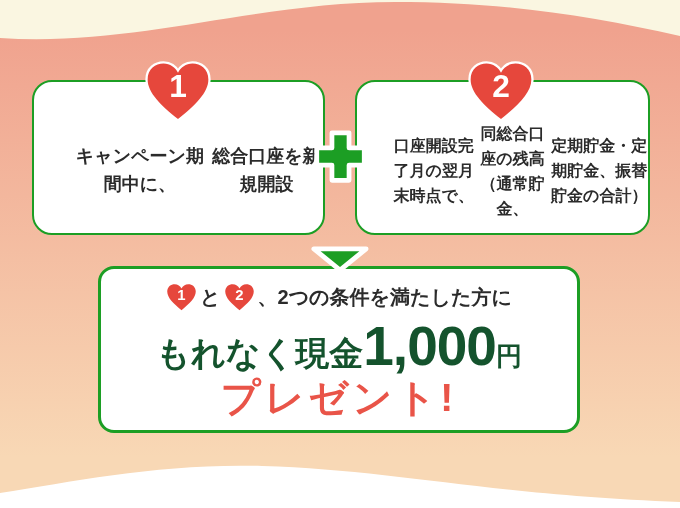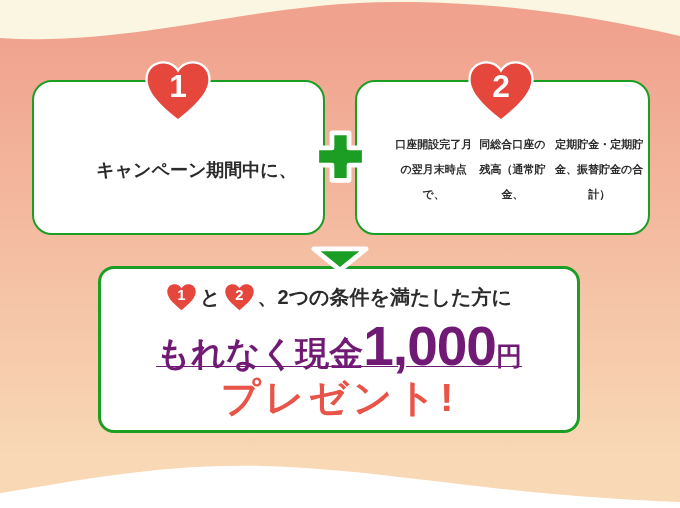--- a/index.html
+++ b/index.html
@@ -8,40 +8,40 @@
   .stage { position:relative; width:680px; height:508px; overflow:hidden; background:#f0a28e; }
   .bg { position:absolute; left:0; top:0; width:680px; height:508px; display:block; }
 
   .card { position:absolute; background:#ffffff; border:2.5px solid #1c9e24; z-index:2; }
   .card-1 { left:32px;  top:80px; width:293px; height:155px; border-radius:20px; }
   .card-2 { left:355px; top:80px; width:295px; height:155px; border-radius:20px; }
   .card-text { position:absolute; left:0; right:0; top:0; bottom:0;
                display:flex; flex-direction:row; justify-content:center; align-items:center;
                color:#2b2b2b; font-weight:bold; text-align:center;margin-left:36px; }
   .card-1 .card-text { padding-top:24px; font-size:18px;   line-height:28px; }
-  .card-2 .card-text { padding-top:26px; font-size:11px; line-height:25px;font-family:Liberation Mono, monospace; }
+  .card-2 .card-text { padding-top:26px; font-size:16px; line-height:25px; }
 
   .heart-lg { position:absolute; width:66px; height:62px; z-index:4; }
   .heart-1 { left:145px; top:61px; }
   .heart-2 { left:468px; top:61px; }
   .heart-shape { fill:#e6473c; stroke:#ffffff; stroke-width:7; stroke-linejoin:round; paint-order:stroke fill; }
   .heart-num  { fill:#ffffff; font-weight:bold; font-size:48px; text-anchor:middle; }
 
   .plus-icon { position:absolute; left:312px; top:128px; width:57px; height:57px; z-index:3; }
   .plus-shape { fill:#1c9e24; stroke:#ffffff; stroke-width:5; stroke-linejoin:round; }
 
   .arrow-down { position:absolute; left:309px; top:245px; width:62px; height:29px; z-index:5; }
   .tri-shape { fill:#1c9e24; stroke:#ffffff; stroke-width:5; stroke-linejoin:round; }
 
   .result-card { left:98px; top:266px; width:482px; height:167px; border-radius:16px; border-width:3.5px;
                  display:flex; flex-direction:column; justify-content:center; align-items:center; padding-top:4px; }
   .result-line1 { display:flex; align-items:center; gap:3px; font-size:20px; font-weight:bold; color:#2b2b2b; }
   .heart-sm { width:31px; height:29px; display:block; }
   .heart-sm .heart-shape { stroke-width:6; }
-  .result-line2 { margin-top:7px; line-height:1; color:#701a75; white-space:nowrap;text-decoration:underline; }
+  .result-line2 { margin-top:7px; line-height:1; color:#14532d; white-space:nowrap; }
   .prize-prefix { font-size:34px; font-weight:bold; }
   .prize-amount { font-size:55px; font-weight:bold; letter-spacing:-1px; }
   .prize-unit   { font-size:26px; font-weight:bold; }
   .result-line3 { margin-top:3px; font-size:39px; font-weight:bold; color:#e95448; letter-spacing:4px; line-height:1.1;text-align:center; }
 </style>
 </head>
 <body>
 
 <div class="stage">
 
@@ -53,20 +53,21 @@
       </linearGradient>
     </defs>
     <rect x="0" y="0" width="680" height="508" fill="url(#bgGrad)"></rect>
     <path fill="#faf6e1" d="M0,0 H680 V36 C590,16 505,2 395,2 C255,2 135,47 0,38 Z"></path>
     <path fill="#ffffff" d="M0,508 V493 C75,481 165,463 262,466 C395,470 490,495 680,502 V508 Z"></path>
   </svg>
 
   <div class="card card-1">
     <div class="card-text">
       <div>キャンペーン期間中に、</div>
+      <div>総合口座を新規開設</div>
     </div>
   </div>
 
   <div class="card card-2">
     <div class="card-text">
       <div>口座開設完了月の翌月末時点で、</div>
       <div>同総合口座の残高（通常貯金、</div>
       <div>定期貯金・定期貯金、振替貯金の合計）</div>
     </div>
   </div>

